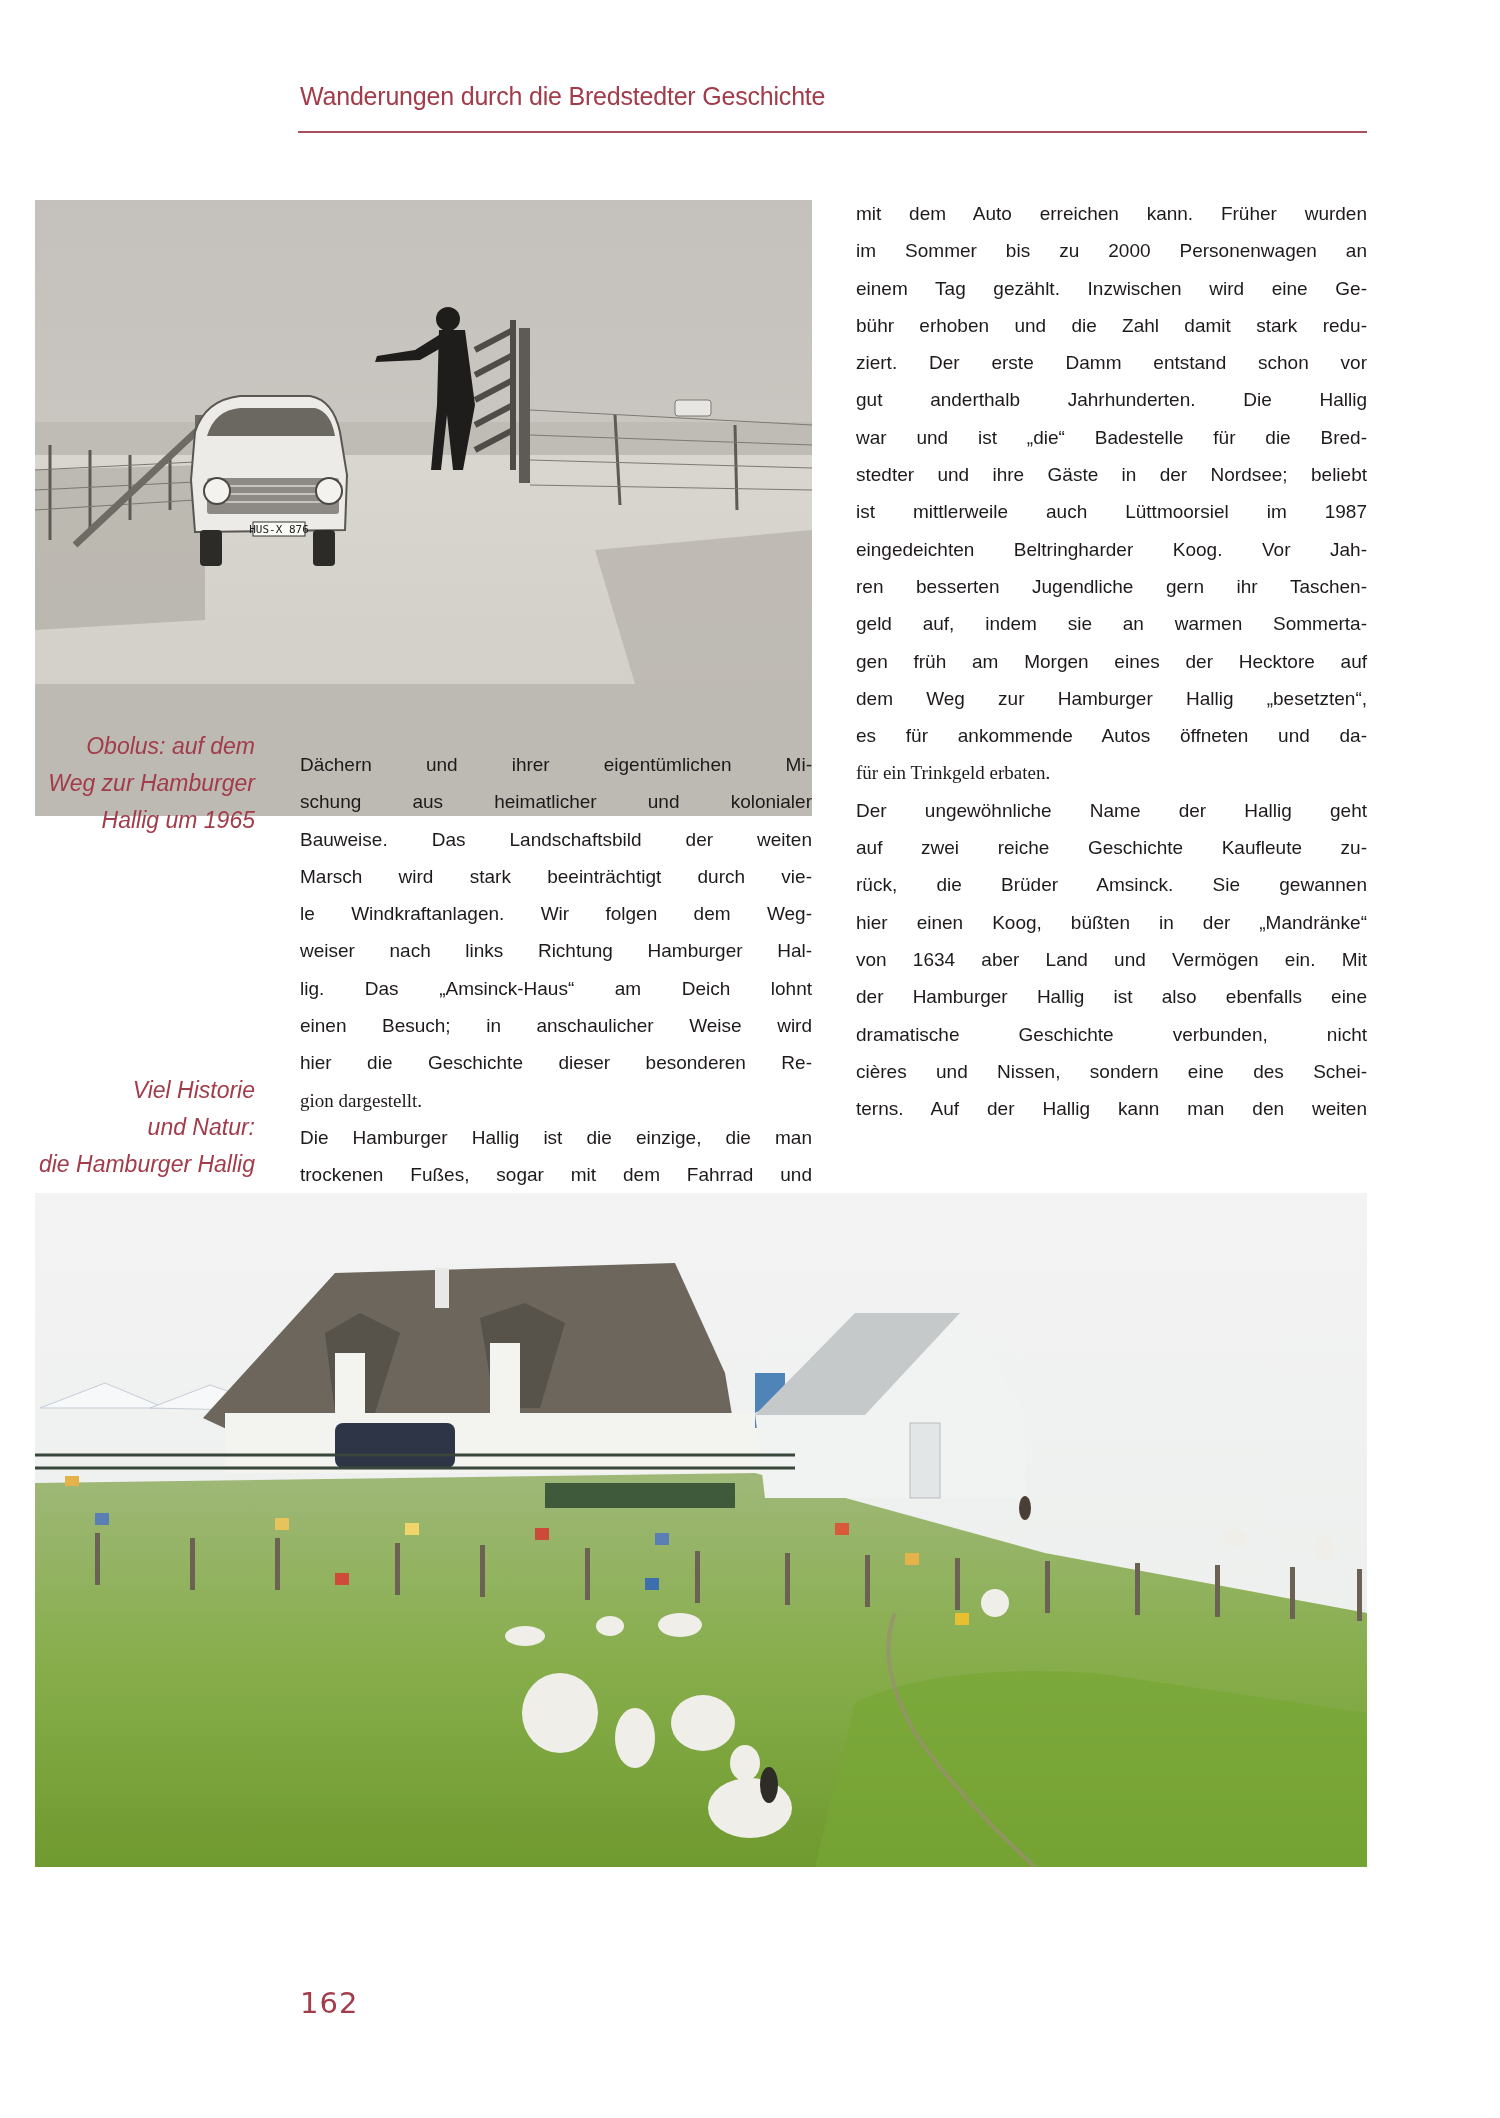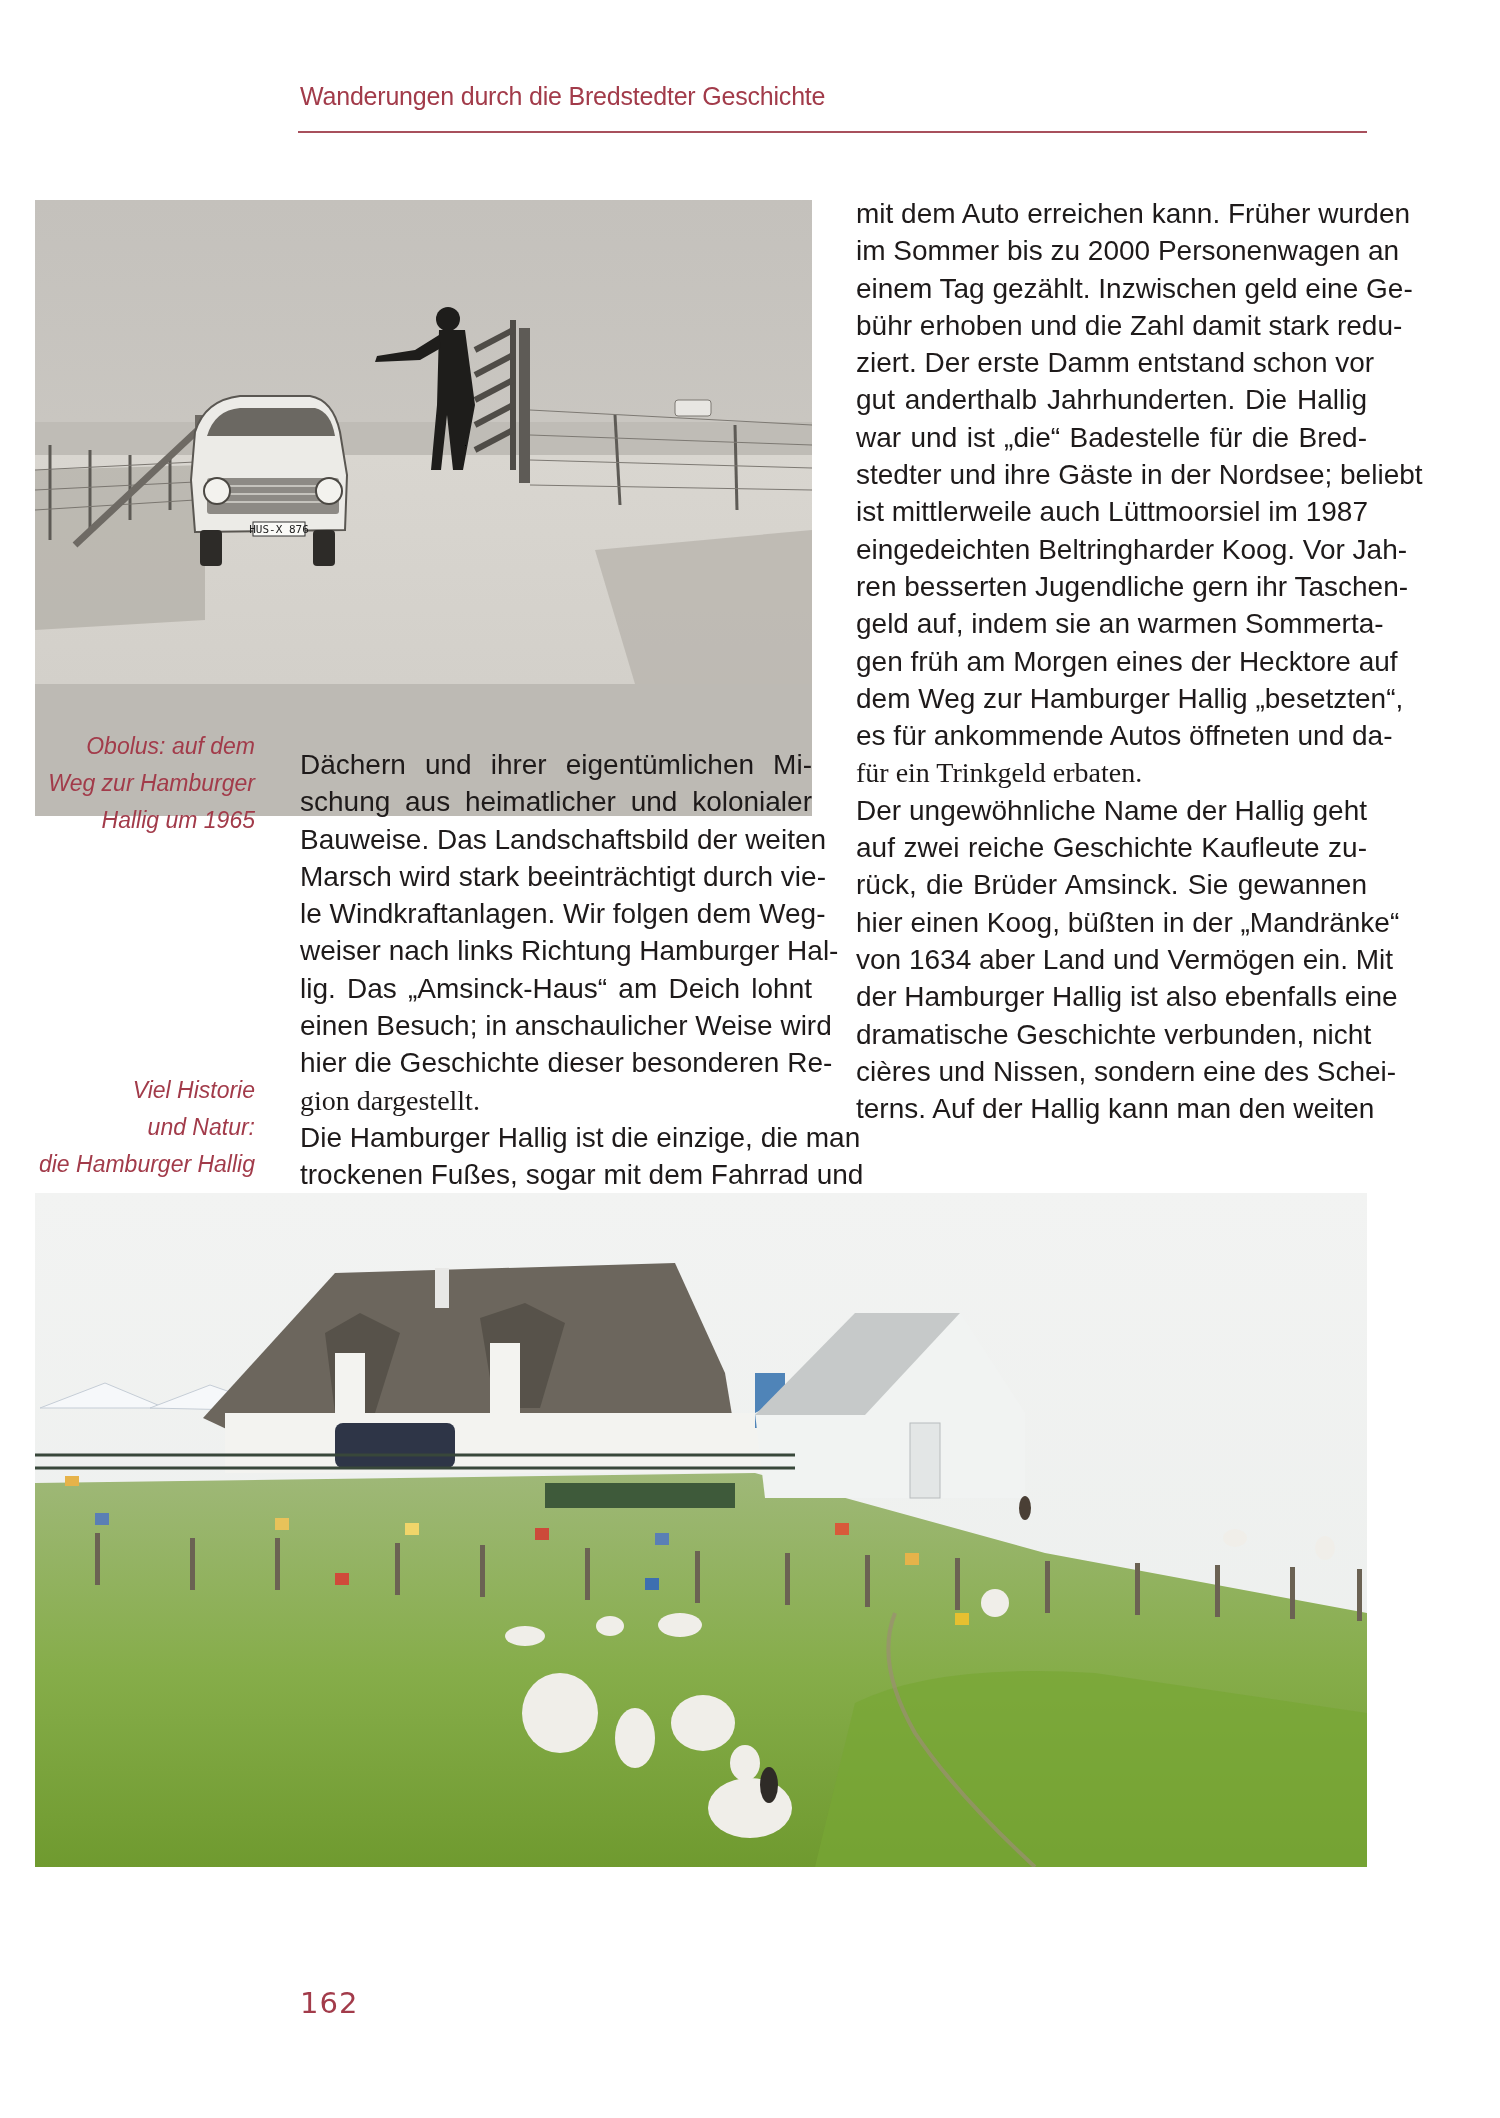--- a/index.html
+++ b/index.html
@@ -30,21 +30,21 @@
     .caption {
       position: absolute; right: 1245px; text-align: right;
       font-style: italic; font-size: 23px; line-height: 37px; color: #a23b4a;
       font-family: "Liberation Sans", sans-serif; white-space: nowrap; margin-top: 8px;
     }
     .caption.c1 { top: 720px; }
     .caption.c2 { top: 1064px; }
     .caption .ln { display: block; }
 
     .col {
-      position: absolute; font-size: 28px; line-height: 37.3px; color: #1e1a1a;
+      position: absolute; font-size: 19px; line-height: 37.3px; color: #1e1a1a;
       text-align: justify; font-family: "Liberation Sans", sans-serif;
     }
     .col .ln {
       display: block; text-align: justify; text-align-last: justify;
       white-space: nowrap; height: 37.3px;
     }
     .col .ln.last { text-align-last: left; font-family: Liberation Serif, serif; }
     .col-mid { left: 300px; top: 718px; width: 512px; margin-top: 28px; }
     .col-right { left: 856px; top: 195px; width: 511px; }
 
@@ -167,21 +167,21 @@
   <span class="ln">einen Besuch; in anschaulicher Weise wird</span>
   <span class="ln">hier die Geschichte dieser besonderen Re-</span>
   <span class="ln last">gion dargestellt.</span>
   <span class="ln">Die Hamburger Hallig ist die einzige, die man</span>
   <span class="ln">trockenen Fußes, sogar mit dem Fahrrad und</span>
 </div>
 
 <div class="col col-right">
   <span class="ln">mit dem Auto erreichen kann. Früher wurden</span>
   <span class="ln">im Sommer bis zu 2000 Personenwagen an</span>
-  <span class="ln">einem Tag gezählt. Inzwischen geld eine Ge-</span>
+  <span class="ln">einem Tag gezählt. Inzwischen wird eine Ge-</span>
   <span class="ln">bühr erhoben und die Zahl damit stark redu-</span>
   <span class="ln">ziert. Der erste Damm entstand schon vor</span>
   <span class="ln">gut anderthalb Jahrhunderten. Die Hallig</span>
   <span class="ln">war und ist „die“ Badestelle für die Bred-</span>
   <span class="ln">stedter und ihre Gäste in der Nordsee; beliebt</span>
   <span class="ln">ist mittlerweile auch Lüttmoorsiel im 1987</span>
   <span class="ln">eingedeichten Beltringharder Koog. Vor Jah-</span>
   <span class="ln">ren besserten Jugendliche gern ihr Taschen-</span>
   <span class="ln">geld auf, indem sie an warmen Sommerta-</span>
   <span class="ln">gen früh am Morgen eines der Hecktore auf</span>

